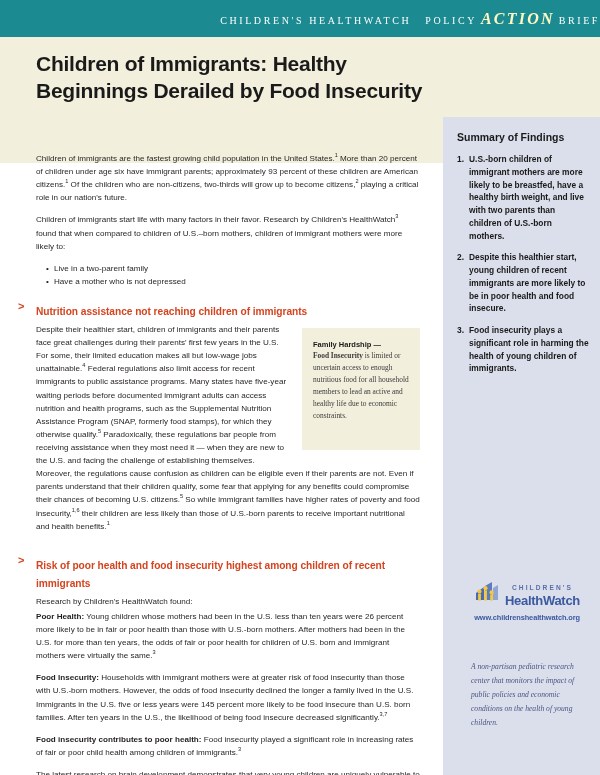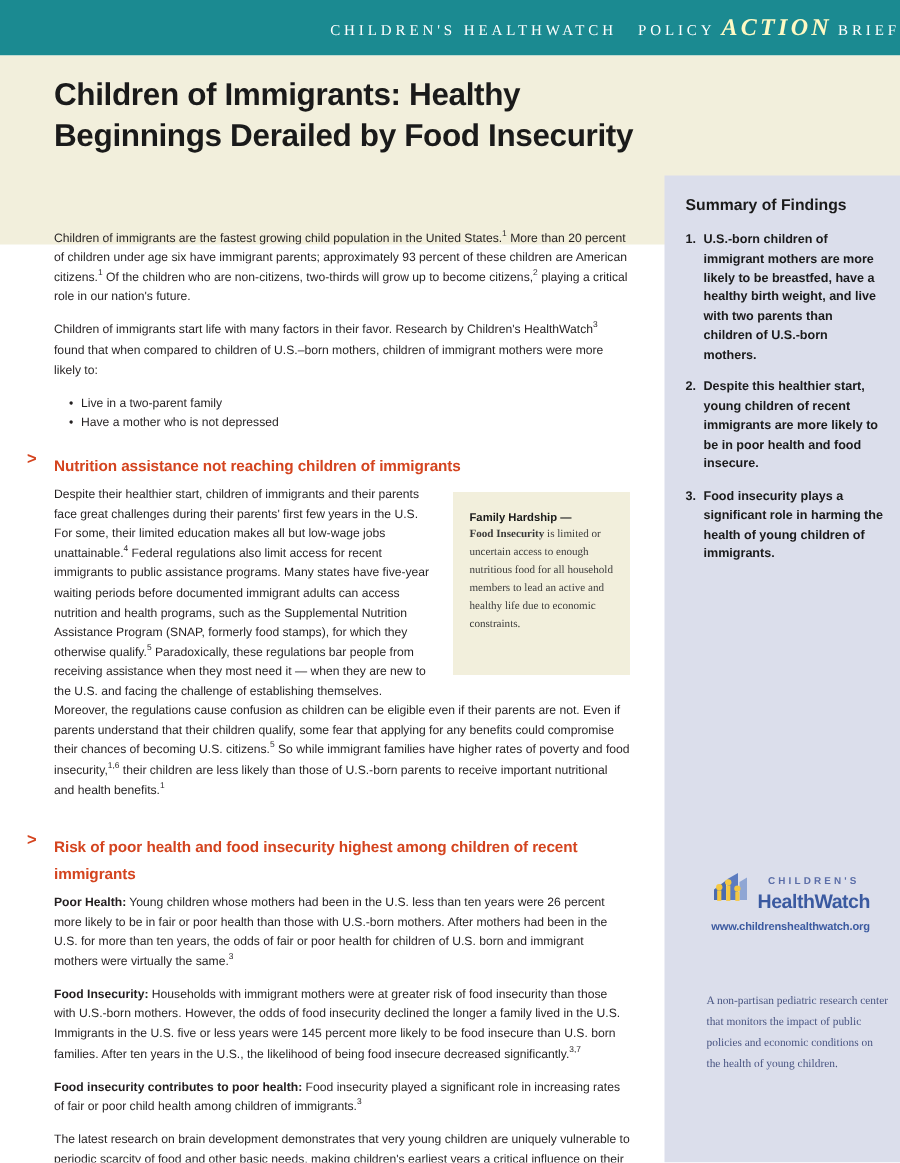--- a/index.html
+++ b/index.html
@@ -70,21 +70,21 @@
   .logo-hw {
     font-size:13px; font-weight:bold; color:#3b5aa0; letter-spacing:-0.3px;
     margin-top:1px;
   }
   .logo-url {
     margin-top:6px; font-size:7.4px; font-weight:bold; color:#3b5aa0;
     letter-spacing:-0.1px;
   }
   .tagline {
     position:absolute; left:28px; top:543px; width:122px;
-    font-size:7.6px; line-height:1.85; color:#4a5683;
+    font-size:7.6px; font-style:italic; line-height:1.85; color:#4a5683;
     font-family:"Liberation Serif", serif;
   }
 
   
   .main {
     position:absolute; left:36px; top:152px; width:384px;
   }
   p { margin:0 0 9px 0; font-size:8.1px; line-height:1.62; text-align:left; }
   sup { font-size:5.6px; vertical-align:super; line-height:0; }
   .bullets { list-style:none; margin:0 0 9px 0; padding:0 0 0 10px; }
@@ -198,20 +198,21 @@
     </div>
 
     <p><span>Despite their healthier start, children of immigrants and their parents face great challenges during their parents' first few years in the U.S.  For some, their limited education makes all but low-wage jobs unattainable.</span><sup>4</sup><span>  Federal regulations also limit access for recent immigrants to public assistance programs.  Many states have five-year waiting periods before documented immigrant adults can access nutrition and health programs, such as the Supplemental Nutrition Assistance Program (SNAP, formerly food stamps), for which they otherwise qualify.</span><sup>5</sup><span>  Paradoxically, these regulations bar people from receiving assistance when they most need it — when they are new to the U.S. and facing the challenge of establishing themselves.  Moreover, the regulations cause confusion as children can be eligible even if their parents are not.  Even if parents understand that their children qualify, some fear that applying for any benefits could compromise their chances of becoming U.S. citizens.</span><sup>5</sup><span>  So while immigrant families have higher rates of poverty and food insecurity,</span><sup>1,6</sup><span> their children are less likely than those of U.S.-born parents to receive important nutritional and health benefits.</span><sup>1</sup></p>
   </div>
 
   <div class="sect">
     <span class="chev">&gt;</span>
     <span class="sect-h">Risk of poor health and food insecurity highest among children of recent immigrants</span>
   </div>
 
+  <p style="margin-bottom:2px">Research by Children's HealthWatch found:</p>
 
   <p><b>Poor Health:</b><span> Young children whose mothers had been in the U.S. less than ten years were 26 percent more likely to be in fair or poor health than those with U.S.-born mothers.  After mothers had been in the U.S. for more than ten years, the odds of fair or poor health for children of U.S. born and immigrant mothers were virtually the same.</span><sup>3</sup></p>
 
   <p><b>Food Insecurity:</b><span> Households with immigrant mothers were at greater risk of food insecurity than those with U.S.-born mothers.  However, the odds of food insecurity declined the longer a family lived in the U.S.  Immigrants in the U.S. five or less years were 145 percent more likely to be food insecure than U.S. born families.  After ten years in the U.S., the likelihood of being food insecure decreased significantly.</span><sup>3,7</sup></p>
 
   <p><b>Food insecurity contributes to poor health:</b><span> Food insecurity played a significant role in increasing rates of fair or poor child health among children of immigrants.</span><sup>3</sup></p>
 
   <p><span>The latest research on brain development demonstrates that very young children are uniquely vulnerable to periodic scarcity of food and other basic needs, making children's earliest years a critical influence on their future health and development.</span></p>
 
 </main>

